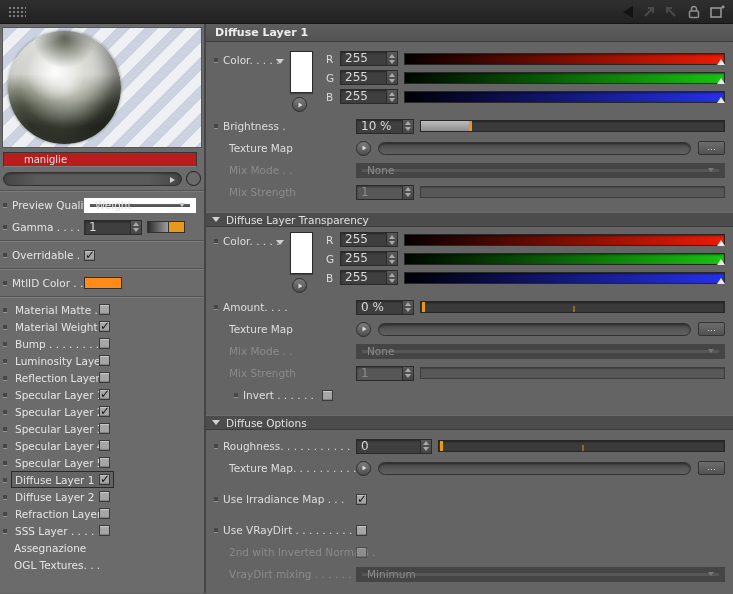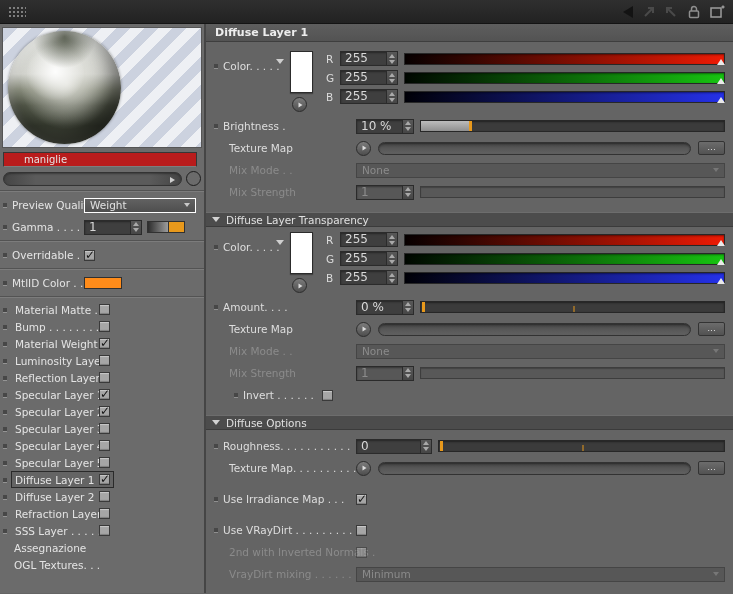--- a/index.html
+++ b/index.html
@@ -51,21 +51,21 @@
     background:radial-gradient(circle at 35% 28%, #ffffff 0 16%, #5d7democratic 30%, #50687f 38%, #0d141c 78%); }
 
   .sep { height:2px; border-top:1px solid #535353; border-bottom:1px solid #7c7c7c; margin:2px 0; }
 
   .lrow { display:flex; align-items:center; height:22px; padding:0 8px 0 3px; }
   .dot { width:4px; height:4px; background:#474747; box-shadow:0 1px 0 rgba(255,255,255,.28);
          margin-right:5px; flex:none; }
   .llbl { width:72px; flex:none; font-size:10.5px; color:#e4e4e4; white-space:nowrap; }
 
   .dropdown { height:15px; display:flex; align-items:center; padding:0 5px; gap:4px;
-    background:linear-gradient(#626262,#4e4e4e); border:1px solid #ffffff; color:#e2e2e2; font-size:10.5px; }
+    background:linear-gradient(#626262,#4e4e4e); border:6px solid #ffffff; color:#e2e2e2; font-size:10.5px; }
   .dropdown .dd-arrow { margin-left:auto; width:0; height:0;
     border-left:3.5px solid transparent; border-right:3.5px solid transparent; border-top:4px solid #c9c9c9; }
   .dropdown.grow { flex:1; }
   .dropdown.disabled { background:#575757; color:#8b8b8b; border-color:#454545; }
   .dropdown.disabled .dd-arrow { border-top-color:#777; }
 
   .spinner { display:flex; height:15px; width:58px; flex:none; background:#3f3f3f;
     border:1px solid #2b2b2b; box-shadow:inset 0 1px 2px rgba(0,0,0,.4); }
   .spinner.wide { width:76px; }
   .spin-val { flex:1; padding:0 4px; font-size:12px; line-height:13px; color:#d8d8d8; white-space:nowrap; overflow:hidden; }
@@ -108,21 +108,21 @@
     border-top:5px solid #d2d2d2; margin-right:6px; }
   .sec-body { padding:5px 8px 5px 2px; }
 
   .prow { display:flex; align-items:center; height:22px; padding-left:6px; }
   .param-l { display:flex; align-items:center; width:142px; flex:none; font-size:10.5px; color:#dedede; white-space:nowrap; }
   .param-l.nodot { padding-left:15px; }
   .param-l.auto { width:auto; margin-right:8px;margin-left:20px; }
   .disabled .param-l, .param-l.dim { color:#8b8b8b; }
 
   .color-block { display:flex; align-items:flex-start; padding-left:6px; margin-bottom:3px; }
-  .color-block .param-l { width:62px; margin-top:9px; }
+  .color-block .param-l { width:62px; margin-top:3px; }
   .dd-tri { width:0; height:0; border-left:4px solid transparent; border-right:4px solid transparent;
     border-top:5px solid #cfcfcf; margin:8px 6px 0 0; }
   .swatch-col { width:24px; flex:none; margin-right:12px; }
   .big-swatch { width:23px; height:42px; border:1px solid #2c2c2c; box-shadow:0 1px 1px rgba(0,0,0,.3); }
   .round-btn { width:15px; height:15px; border-radius:50%; margin:4px 0 0 2px;
     background:linear-gradient(#7c7c7c,#4e4e4e); border:1px solid #2c2c2c;
     display:flex; align-items:center; justify-content:center; }
   .round-btn .tri-right { border-left-color:#dcdcdc; transform:scale(.8); margin-left:2px; }
   .rgb-col { flex:1; display:flex; flex-direction:column; gap:4px; }
   .rgb-row { display:flex; align-items:center; height:15px; }
@@ -253,30 +253,30 @@
           <span class="dot"></span>
           <span class="layer-inner">
             <span class="layer-lbl">Material Matte . .</span>
             <span class="checkbox"></span>
           </span>
         </div>
 
         <div class="layer-row">
           <span class="dot"></span>
           <span class="layer-inner">
-            <span class="layer-lbl">Bump . . . . . . . .</span>
-            <span class="checkbox"></span>
-          </span>
-        </div>
-
-        <div class="layer-row">
-          <span class="dot"></span>
-          <span class="layer-inner">
             <span class="layer-lbl">Material Weight</span>
             <span class="checkbox checked"></span>
+          </span>
+        </div>
+
+        <div class="layer-row">
+          <span class="dot"></span>
+          <span class="layer-inner">
+            <span class="layer-lbl">Bump . . . . . . . .</span>
+            <span class="checkbox"></span>
           </span>
         </div>
 
         <div class="layer-row">
           <span class="dot"></span>
           <span class="layer-inner">
             <span class="layer-lbl">Luminosity Layer</span>
             <span class="checkbox"></span>
           </span>
         </div>

